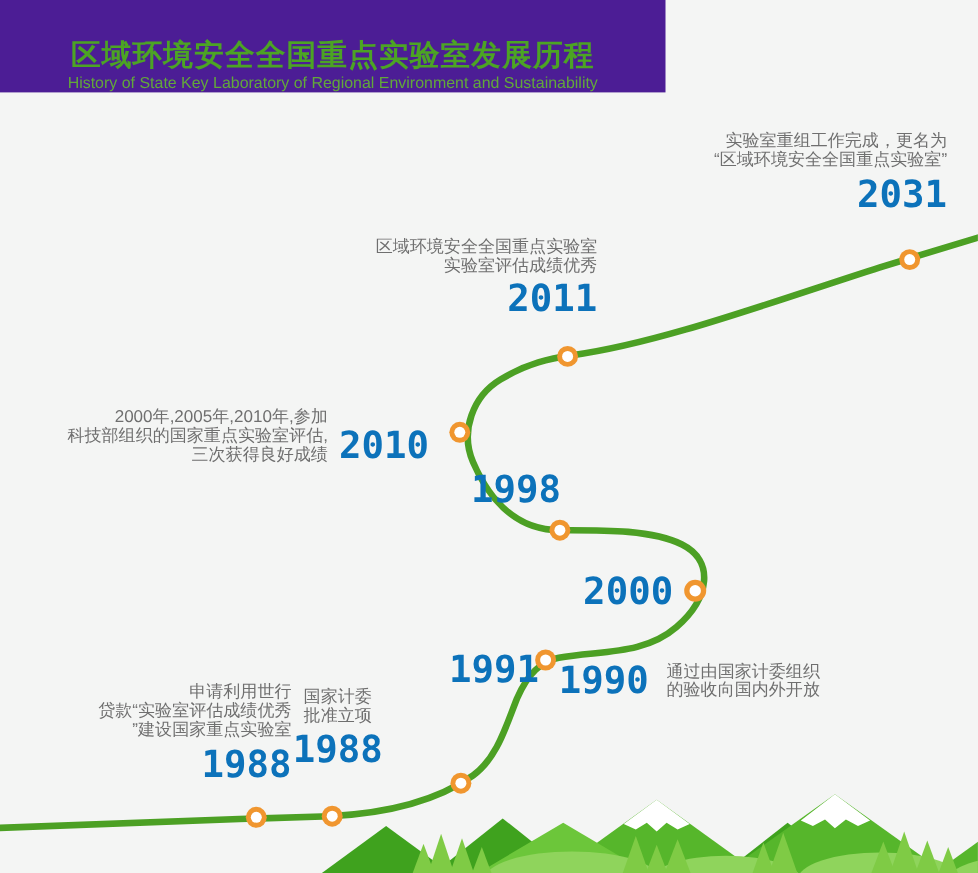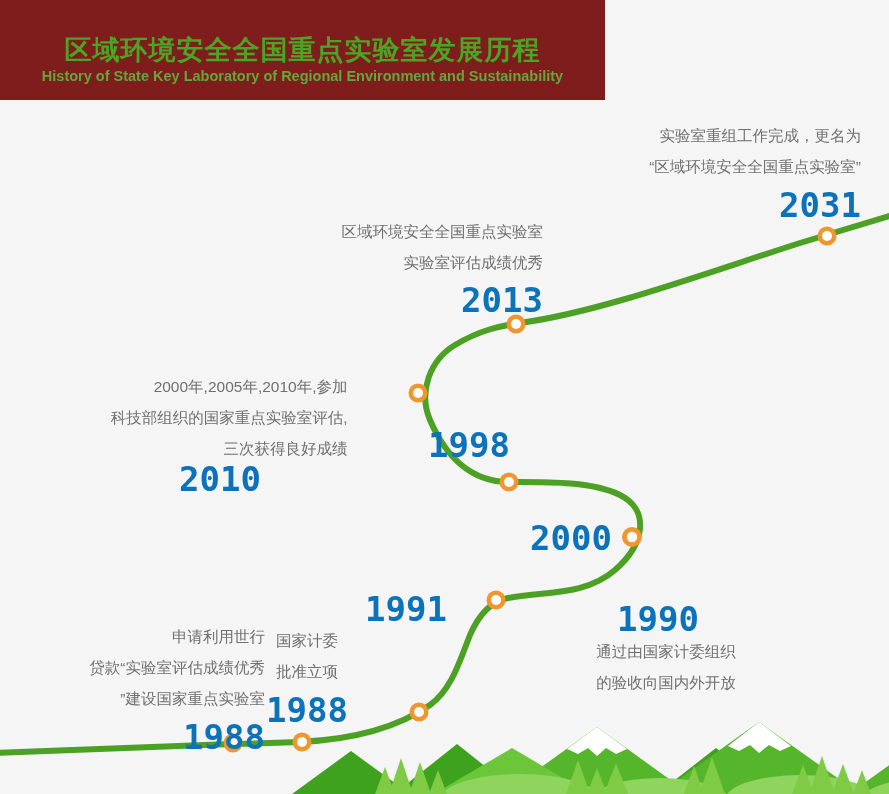--- a/index.html
+++ b/index.html
@@ -5,63 +5,63 @@
   html,body{margin:0;padding:0;}
   body{
     width:889px;height:794px;position:relative;overflow:hidden;
     background:#f4f5f4;
     font-family:"Liberation Sans","DejaVu Sans",sans-serif;
   }
   #stage{position:absolute;inset:0;width:889px;height:794px;}
 
   
   .header{
-    position:absolute;left:0;top:0;width:605px;height:100px;
-    background:#7f1d1d;
+    position:absolute;left:0;top:0;width:605px;height:84px;
+    background:#4c1d95;
     box-sizing:border-box;
   }
   .header-title{
     position:absolute;left:0;right:0;top:32px;
     text-align:center;
     font-size:27px;font-weight:bold;letter-spacing:1px;
     color:#4ca424;
     white-space:nowrap;
   }
   .header-sub{
     position:absolute;left:0;right:0;top:68px;
     text-align:center;
-    font-size:14.5px;font-weight:bold;
+    font-size:14.5px;font-weight:normal;
     color:#62a83a;
     white-space:nowrap;
   }
 
   
   #timeline-svg{position:absolute;left:0;top:0;width:889px;height:794px;}
 
   
   .event{position:absolute;}
   .desc{
     color:#6f6f6f;
     font-size:15.5px;
-    line-height:31px;
+    line-height:17px;
     white-space:pre-line;
   }
   .year{
     color:#0c72ba;
     font-weight:bold;
     font-size:34px;
     line-height:34px;
     letter-spacing:0px;
     font-family:"DejaVu Sans Mono","Liberation Sans",sans-serif;
   }
   .ta-r{text-align:right;}
   .ta-l{text-align:left;}
 
   
-  .row{display:flex;align-items:center;flex-direction:column;}
+  .row{display:flex;align-items:flex-end;}
   .row .desc{flex:0 0 auto;}
   .row .year{flex:0 0 auto;}
 </style>
 </head>
 <body>
 
 <div id="stage">
 
   <div class="header">
     <div class="header-title">区域环境安全全国重点实验室发展历程</div>
@@ -171,21 +171,21 @@
 
   <div class="event" style="left:549px;top:120px;width:312px;">
     <div class="desc ta-r">实验室重组工作完成，更名为
 “区域环境安全全国重点实验室”</div>
     <div class="year ta-r" style="margin-top:6px;">2031</div>
   </div>
 
   <div class="event" style="left:250px;top:216px;width:293px;">
     <div class="desc ta-r">区域环境安全全国重点实验室
 实验室评估成绩优秀</div>
-    <div class="year ta-r" style="margin-top:5px;">2013</div>
+    <div class="year ta-r" style="margin-top:5px;">2011</div>
   </div>
 
   <div class="event row" style="left:40px;top:371px;width:350px;justify-content:flex-end;">
     <div class="desc ta-r" style="width:265px;">2000年,2005年,2010年,参加
 科技部组织的国家重点实验室评估,
 三次获得良好成绩</div>
     <div class="year" style="margin-left:10px;margin-top:-2px;">2010</div>
   </div>
 
   <div class="event" style="left:400px;top:428px;width:110px;">
@@ -196,21 +196,21 @@
     <div class="year ta-r">2000</div>
   </div>
 
   <div class="event row" style="left:508px;top:596px;width:300px;">
     <div class="year" style="margin-top:6px;">1990</div>
     <div class="desc ta-l" style="margin-left:16px;">通过由国家计委组织
 的验收向国内外开放</div>
   </div>
 
   <div class="event" style="left:365px;top:588px;width:125px;">
-    <div class="year ta-l" style="margin-top:4px;">1991</div>
+    <div class="year ta-l" style="margin-top:4px;text-align:right;">1991</div>
   </div>
 
   <div class="event" style="left:262px;top:625px;width:90px;">
     <div class="desc" style="text-align:center;">国家计委
 批准立项</div>
     <div class="year" style="text-align:center;margin-top:6px;">1988</div>
   </div>
 
   <div class="event" style="left:40px;top:621px;width:225px;">
     <div class="desc ta-r">申请利用世行

